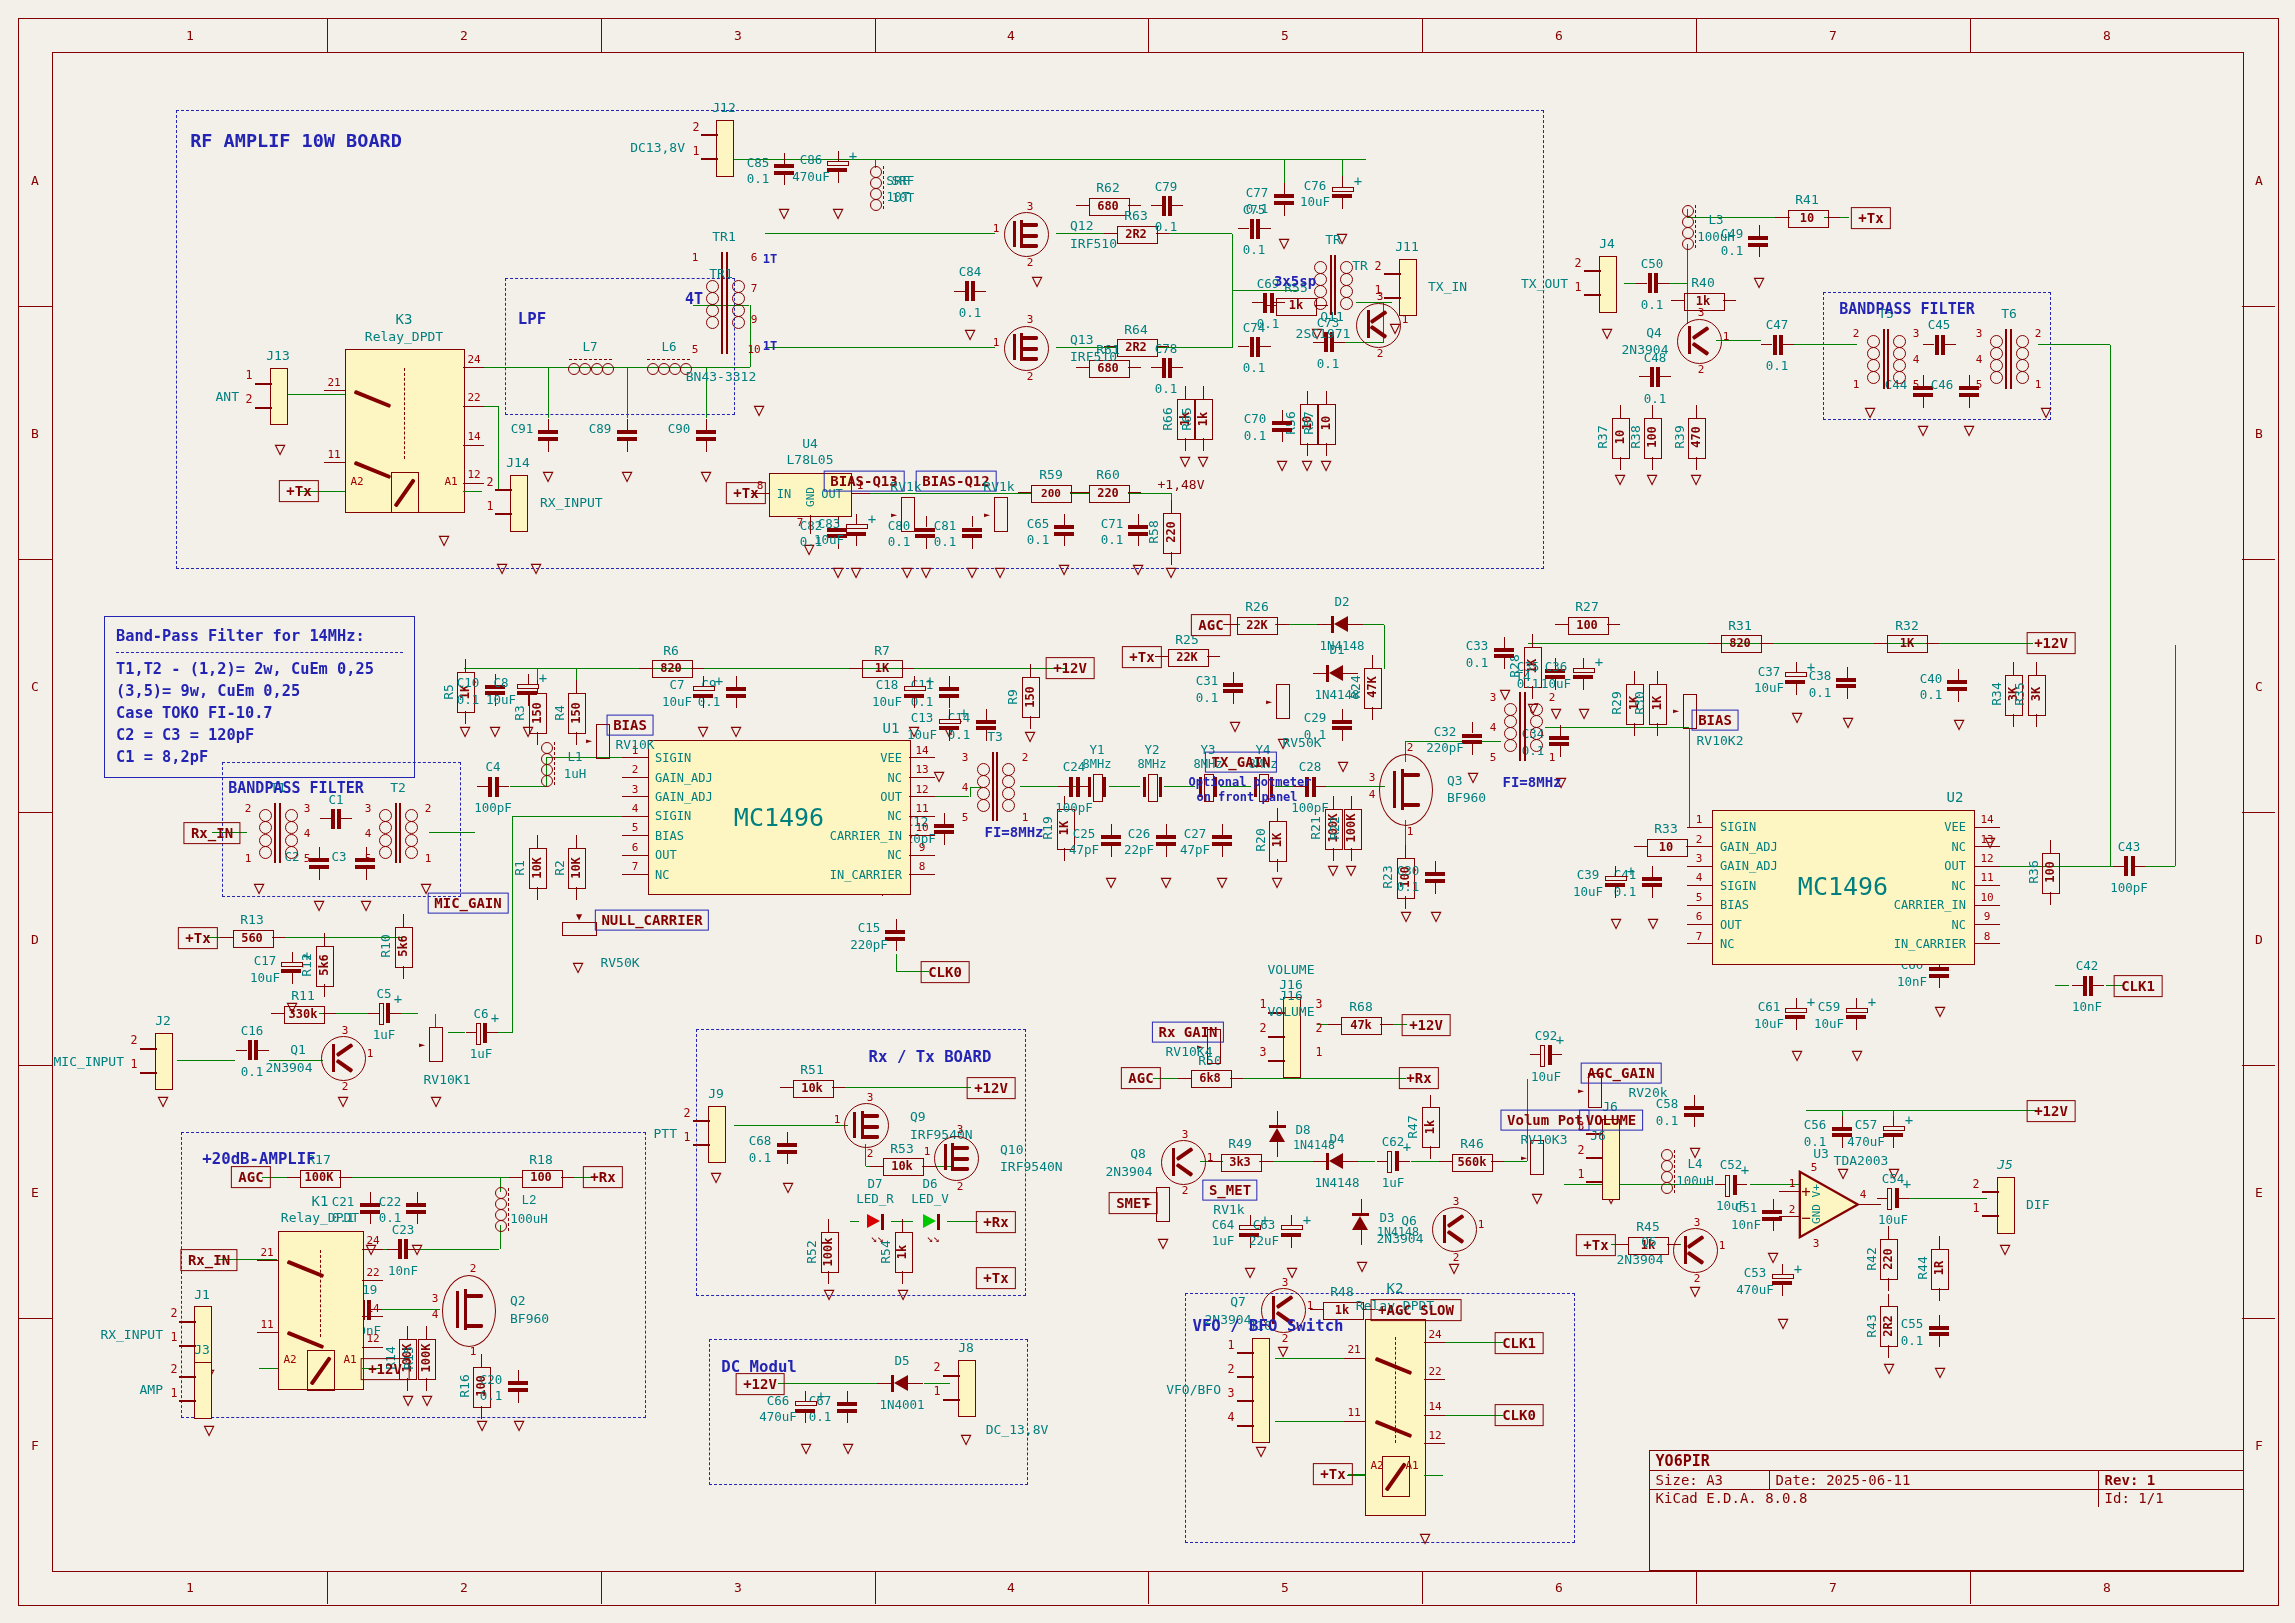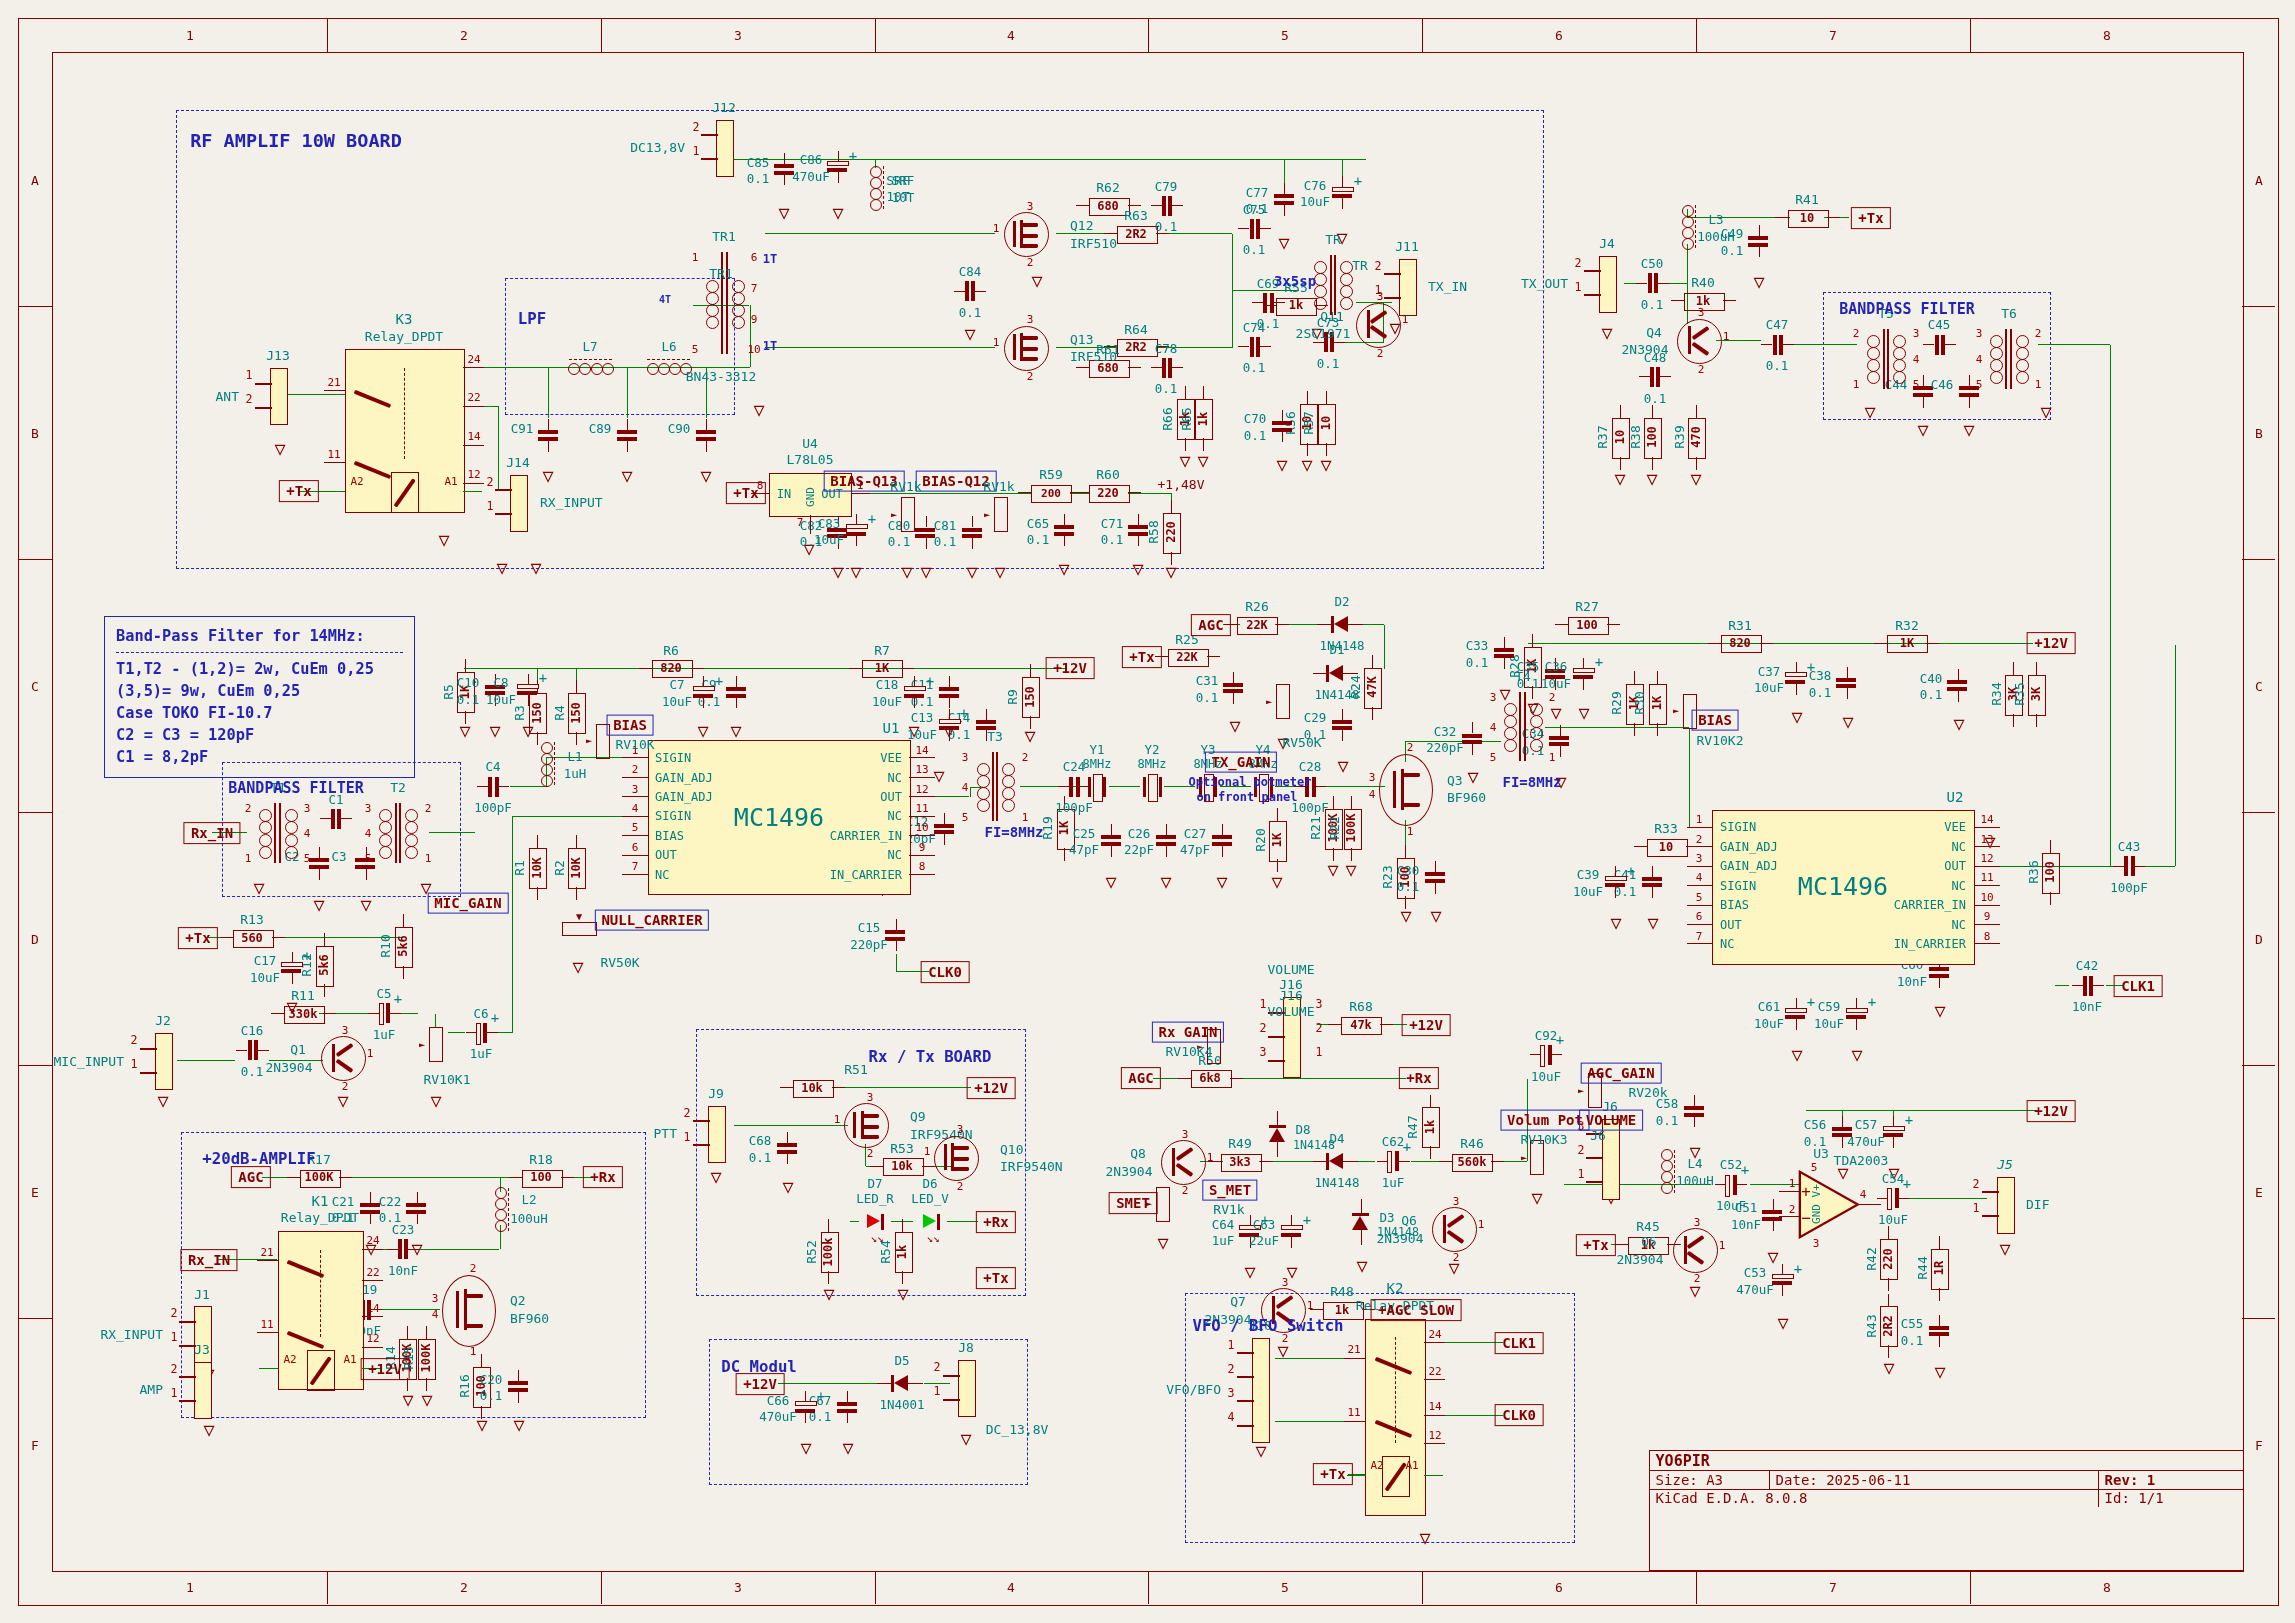--- a/index.html
+++ b/index.html
@@ -631,21 +631,21 @@
       <span class="t rot" style="left:408px;top:1358px;font-size:13px;">R15</span>
       <div class="rbox" style="left:473px;top:1367px;width:15.7px;height:39px;"></div>
       <div class="w" style="left:481px;top:1354px;width:1.4px;height:13px;background:#840000;"></div>
       <div class="w" style="left:481px;top:1406px;width:1.4px;height:13px;background:#840000;"></div>
       <span class="t rv rot" style="left:481px;top:1386px;font-size:12px;">100</span>
       <span class="t rot" style="left:464px;top:1386px;font-size:13px;">R16</span>
       <div class="rbox" style="left:793px;top:1080px;width:39px;height:15.7px;"></div>
       <div class="w" style="left:780px;top:1087px;width:13px;height:1.4px;background:#840000;"></div>
       <div class="w" style="left:832px;top:1087px;width:13px;height:1.4px;background:#840000;"></div>
       <span class="t rv" style="left:812px;top:1088px;font-size:12px;">10k</span>
-      <span class="t " style="left:856px;top:1069px;font-size:13px;text-align:right;">R51</span>
+      <span class="t " style="left:812px;top:1069px;font-size:13px;text-align:right;">R51</span>
       <div class="rbox" style="left:883px;top:1158px;width:39px;height:15.7px;"></div>
       <div class="w" style="left:870px;top:1166px;width:13px;height:1.4px;background:#840000;"></div>
       <div class="w" style="left:922px;top:1166px;width:13px;height:1.4px;background:#840000;"></div>
       <span class="t rv" style="left:902px;top:1166px;font-size:12px;">10k</span>
       <span class="t " style="left:902px;top:1148px;font-size:13px;">R53</span>
       <div class="rbox" style="left:821px;top:1232px;width:15.7px;height:39px;"></div>
       <div class="w" style="left:828px;top:1219px;width:1.4px;height:13px;background:#840000;"></div>
       <div class="w" style="left:828px;top:1271px;width:1.4px;height:13px;background:#840000;"></div>
       <span class="t rv rot" style="left:828px;top:1252px;font-size:12px;">100k</span>
       <span class="t rot" style="left:811px;top:1252px;font-size:13px;">R52</span>
@@ -1986,21 +1986,21 @@
       <span class="t b" style="left:296px;top:788px;font-size:15px;">BANDPASS FILTER</span>
       <span class="t b" style="left:259px;top:1158px;font-size:15.7px;">+20dB-AMPLIF</span>
       <span class="t b" style="left:930px;top:1056px;font-size:15.7px;">Rx / Tx BOARD</span>
       <span class="t b" style="left:759px;top:1366px;font-size:15.7px;">DC Modul</span>
       <span class="t b" style="left:1268px;top:1325px;font-size:15.7px;">VFO / BFO Switch</span>
       <span class="t b" style="left:1295px;top:281px;font-size:14px;">3x5sp</span>
       <span class="t b" style="left:1014px;top:832px;font-size:14px;">FI=8MHz</span>
       <span class="t b" style="left:1532px;top:782px;font-size:14px;">FI=8MHz</span>
       <span class="t b" style="left:1250px;top:782px;font-size:12px;">Optional potmeter</span>
       <span class="t b" style="left:1247px;top:797px;font-size:12px;">on front panel</span>
-      <span class="t b" style="left:665px;top:299px;font-size:10px;text-align:right;">4T</span>
+      <span class="t b" style="left:694px;top:299px;font-size:15px;text-align:right;">4T</span>
       <span class="t b" style="left:770px;top:259px;font-size:12px;">1T</span>
       <span class="t b" style="left:770px;top:346px;font-size:12px;">1T</span>
       <span class="t r" style="left:1181px;top:484px;font-size:13px;">+1,48V</span>
       <span class="t " style="left:721px;top:273px;font-size:13px;">TR1</span>
       <span class="t " style="left:721px;top:376px;font-size:13px;">BN43-3312</span>
       <span class="t " style="left:1360px;top:265px;font-size:13px;">TR</span>
       <span class="t " style="left:898px;top:180px;font-size:13px;">SRF</span>
       <span class="t " style="left:898px;top:196px;font-size:13px;">10T</span>
       <span class="t " style="left:1291px;top:995px;font-size:13px;">J16</span>
       <span class="t " style="left:1291px;top:1011px;font-size:13px;">VOLUME</span>

